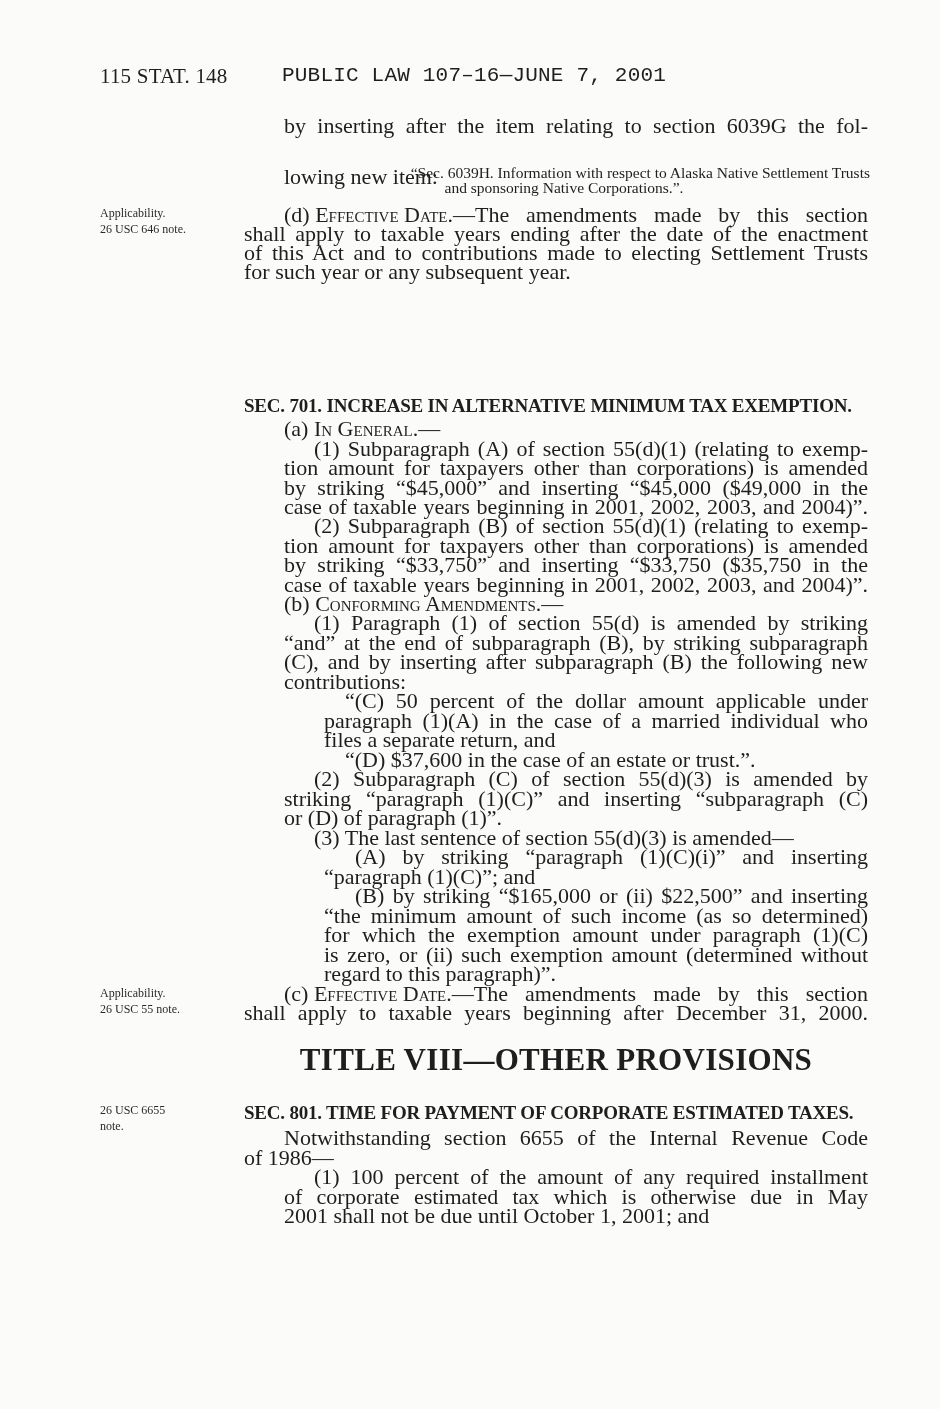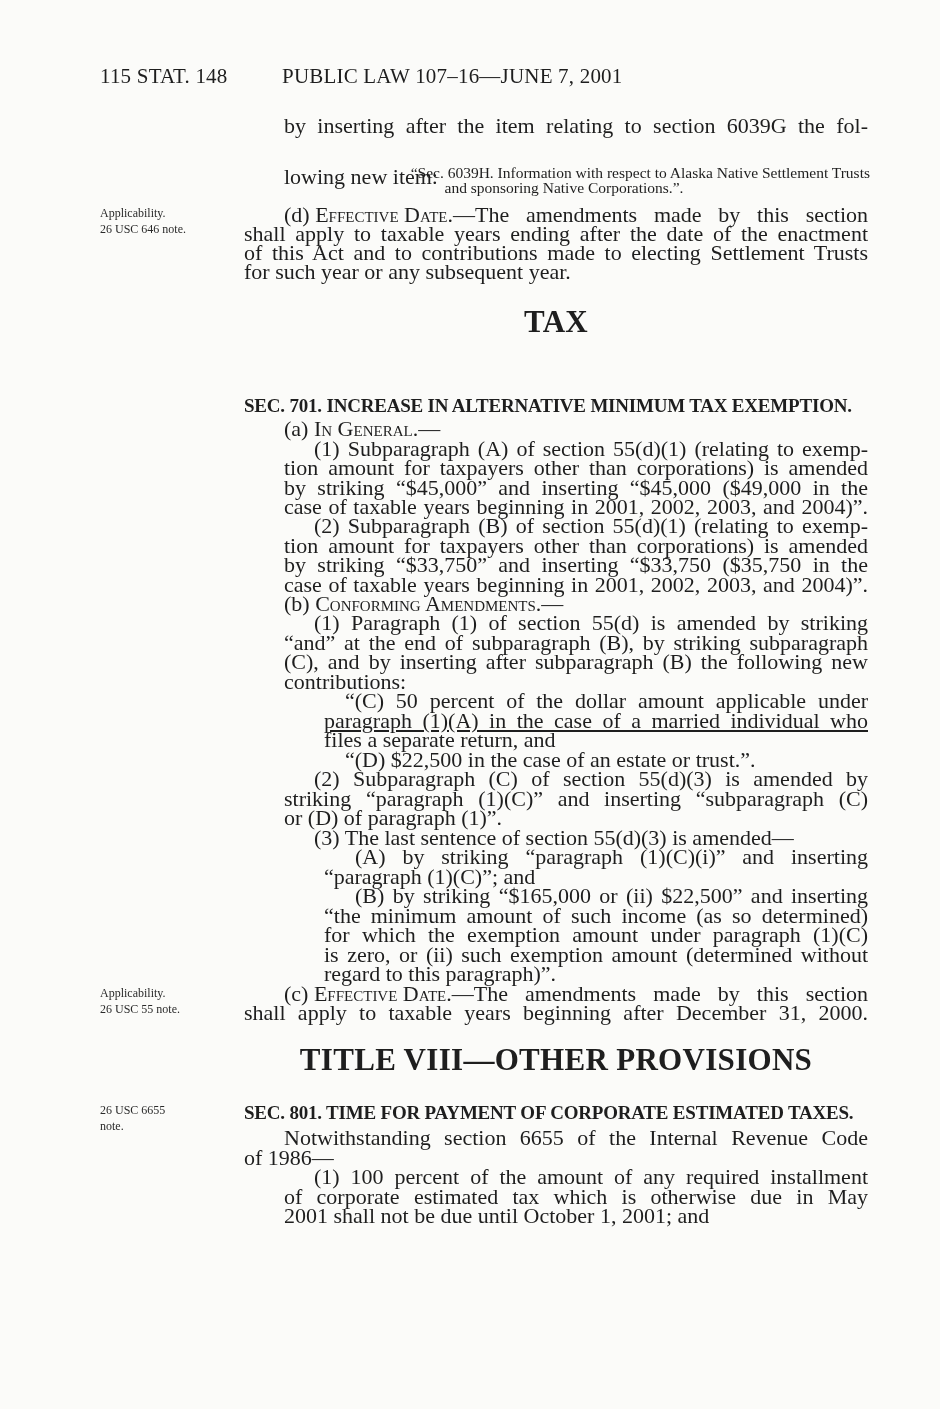--- a/index.html
+++ b/index.html
@@ -18,42 +18,41 @@
   .small { font-size: 15.5px; line-height: 16px; }
   .margin-note { position: absolute; font-size: 12px; line-height: 15px; color: #2a2a2a; white-space: nowrap; }
   .title { position: absolute; font-weight: bold; font-size: 31px; line-height: 34px; text-align: center; letter-spacing: 0.3px; }
   .sec { position: absolute; font-weight: bold; font-size: 19px; white-space: nowrap; letter-spacing: -0.2px; }
   .sc { font-variant: small-caps; }
 </style>
 </head>
 <body>
 
 <div class="abs header" style="left:100px;text-align:right;">115 STAT. 148</div>
-<div class="abs header" style="left:282px;">PUBLIC LAW 107–16—JUNE 7, 2001</div>
+<div class="abs header" style="left:282px;font-family:Liberation Mono, monospace;">PUBLIC LAW 107–16—JUNE 7, 2001</div>
 
 <div class="line just" style="left:284px; top:116px; width:584px;">by inserting after the item relating to section 6039G the fol-</div>
 <div class="line" style="left:284px; top:135px;margin-top:32px;">lowing new item:</div>
 
 <div class="line small" style="left:296px; top:165px; width:574px; text-align:right;">“Sec. 6039H. Information with respect to Alaska Native Settlement Trusts</div>
 <div class="line small" style="left:284px; top:180px; width:560px; text-align:center;">and sponsoring Native Corporations.”.</div>
 
 <div class="margin-note" style="left:100px; top:206px;">Applicability.</div>
 <div class="margin-note" style="left:100px; top:222px;">26 USC 646 note.</div>
 
 <div class="line" style="left:284px; top:205px; width:584px; display:flex;">
   <span style="white-space:pre;">(d) </span>
   <span class="sc">Effective Date</span>
   <span style="flex:1; text-align:justify; text-align-last:justify;">.—The amendments made by this section</span>
 </div>
 <div class="line just" style="left:244px; top:224px; width:624px;">shall apply to taxable years ending after the date of the enactment</div>
 <div class="line just" style="left:244px; top:243px; width:624px;">of this Act and to contributions made to electing Settlement Trusts</div>
 <div class="line" style="left:244px; top:262px;">for such year or any subsequent year.</div>
 
 <div class="title" style="left:244px; width:624px; top:305px;">
-  <div>TAX</div>
 </div>
 
 <div class="sec" style="left:244px; top:395px;">SEC. 701. INCREASE IN ALTERNATIVE MINIMUM TAX EXEMPTION.</div>
 
 <div class="line" style="left:284px; top:419px;">
   <span style="white-space:pre;">(a) </span><span class="sc">In General</span><span>.—</span>
 </div>
 
 <div class="line just" style="left:314px; top:439px; width:554px;">(1) Subparagraph (A) of section 55(d)(1) (relating to exemp-</div>
 <div class="line just" style="left:284px; top:458px; width:584px;">tion amount for taxpayers other than corporations) is amended</div>
@@ -68,23 +67,23 @@
 <div class="line" style="left:284px; top:594px;">
   <span style="white-space:pre;">(b) </span><span class="sc">Conforming Amendments</span><span>.—</span>
 </div>
 
 <div class="line just" style="left:314px; top:613px; width:554px;">(1) Paragraph (1) of section 55(d) is amended by striking</div>
 <div class="line just" style="left:284px; top:633px; width:584px;">“and” at the end of subparagraph (B), by striking subparagraph</div>
 <div class="line just" style="left:284px; top:652px; width:584px;">(C), and by inserting after subparagraph (B) the following new</div>
 <div class="line" style="left:284px; top:672px;">contributions:</div>
 
 <div class="line just" style="left:345px; top:691px; width:523px;">“(C) 50 percent of the dollar amount applicable under</div>
-<div class="line just" style="left:324px; top:711px; width:544px;text-decoration:underline;">paragraph (1)(A) in the case of a married individual who</div>
+<div class="line just" style="left:324px; top:711px; width:544px;">paragraph (1)(A) in the case of a married individual who</div>
 <div class="line" style="left:324px; top:730px;">files a separate return, and</div>
-<div class="line" style="left:345px; top:750px;">“(D) $22,500 in the case of an estate or trust.”.</div>
+<div class="line" style="left:345px; top:750px;">“(D) $37,600 in the case of an estate or trust.”.</div>
 
 <div class="line just" style="left:314px; top:769px; width:554px;">(2) Subparagraph (C) of section 55(d)(3) is amended by</div>
 <div class="line just" style="left:284px; top:789px; width:584px;">striking “paragraph (1)(C)” and inserting “subparagraph (C)</div>
 <div class="line" style="left:284px; top:808px;">or (D) of paragraph (1)”.</div>
 
 <div class="line" style="left:314px; top:828px;">(3) The last sentence of section 55(d)(3) is amended—</div>
 
 <div class="line just" style="left:355px; top:847px; width:513px;">(A) by striking “paragraph (1)(C)(i)” and inserting</div>
 <div class="line" style="left:324px; top:867px;">“paragraph (1)(C)”; and</div>
 

